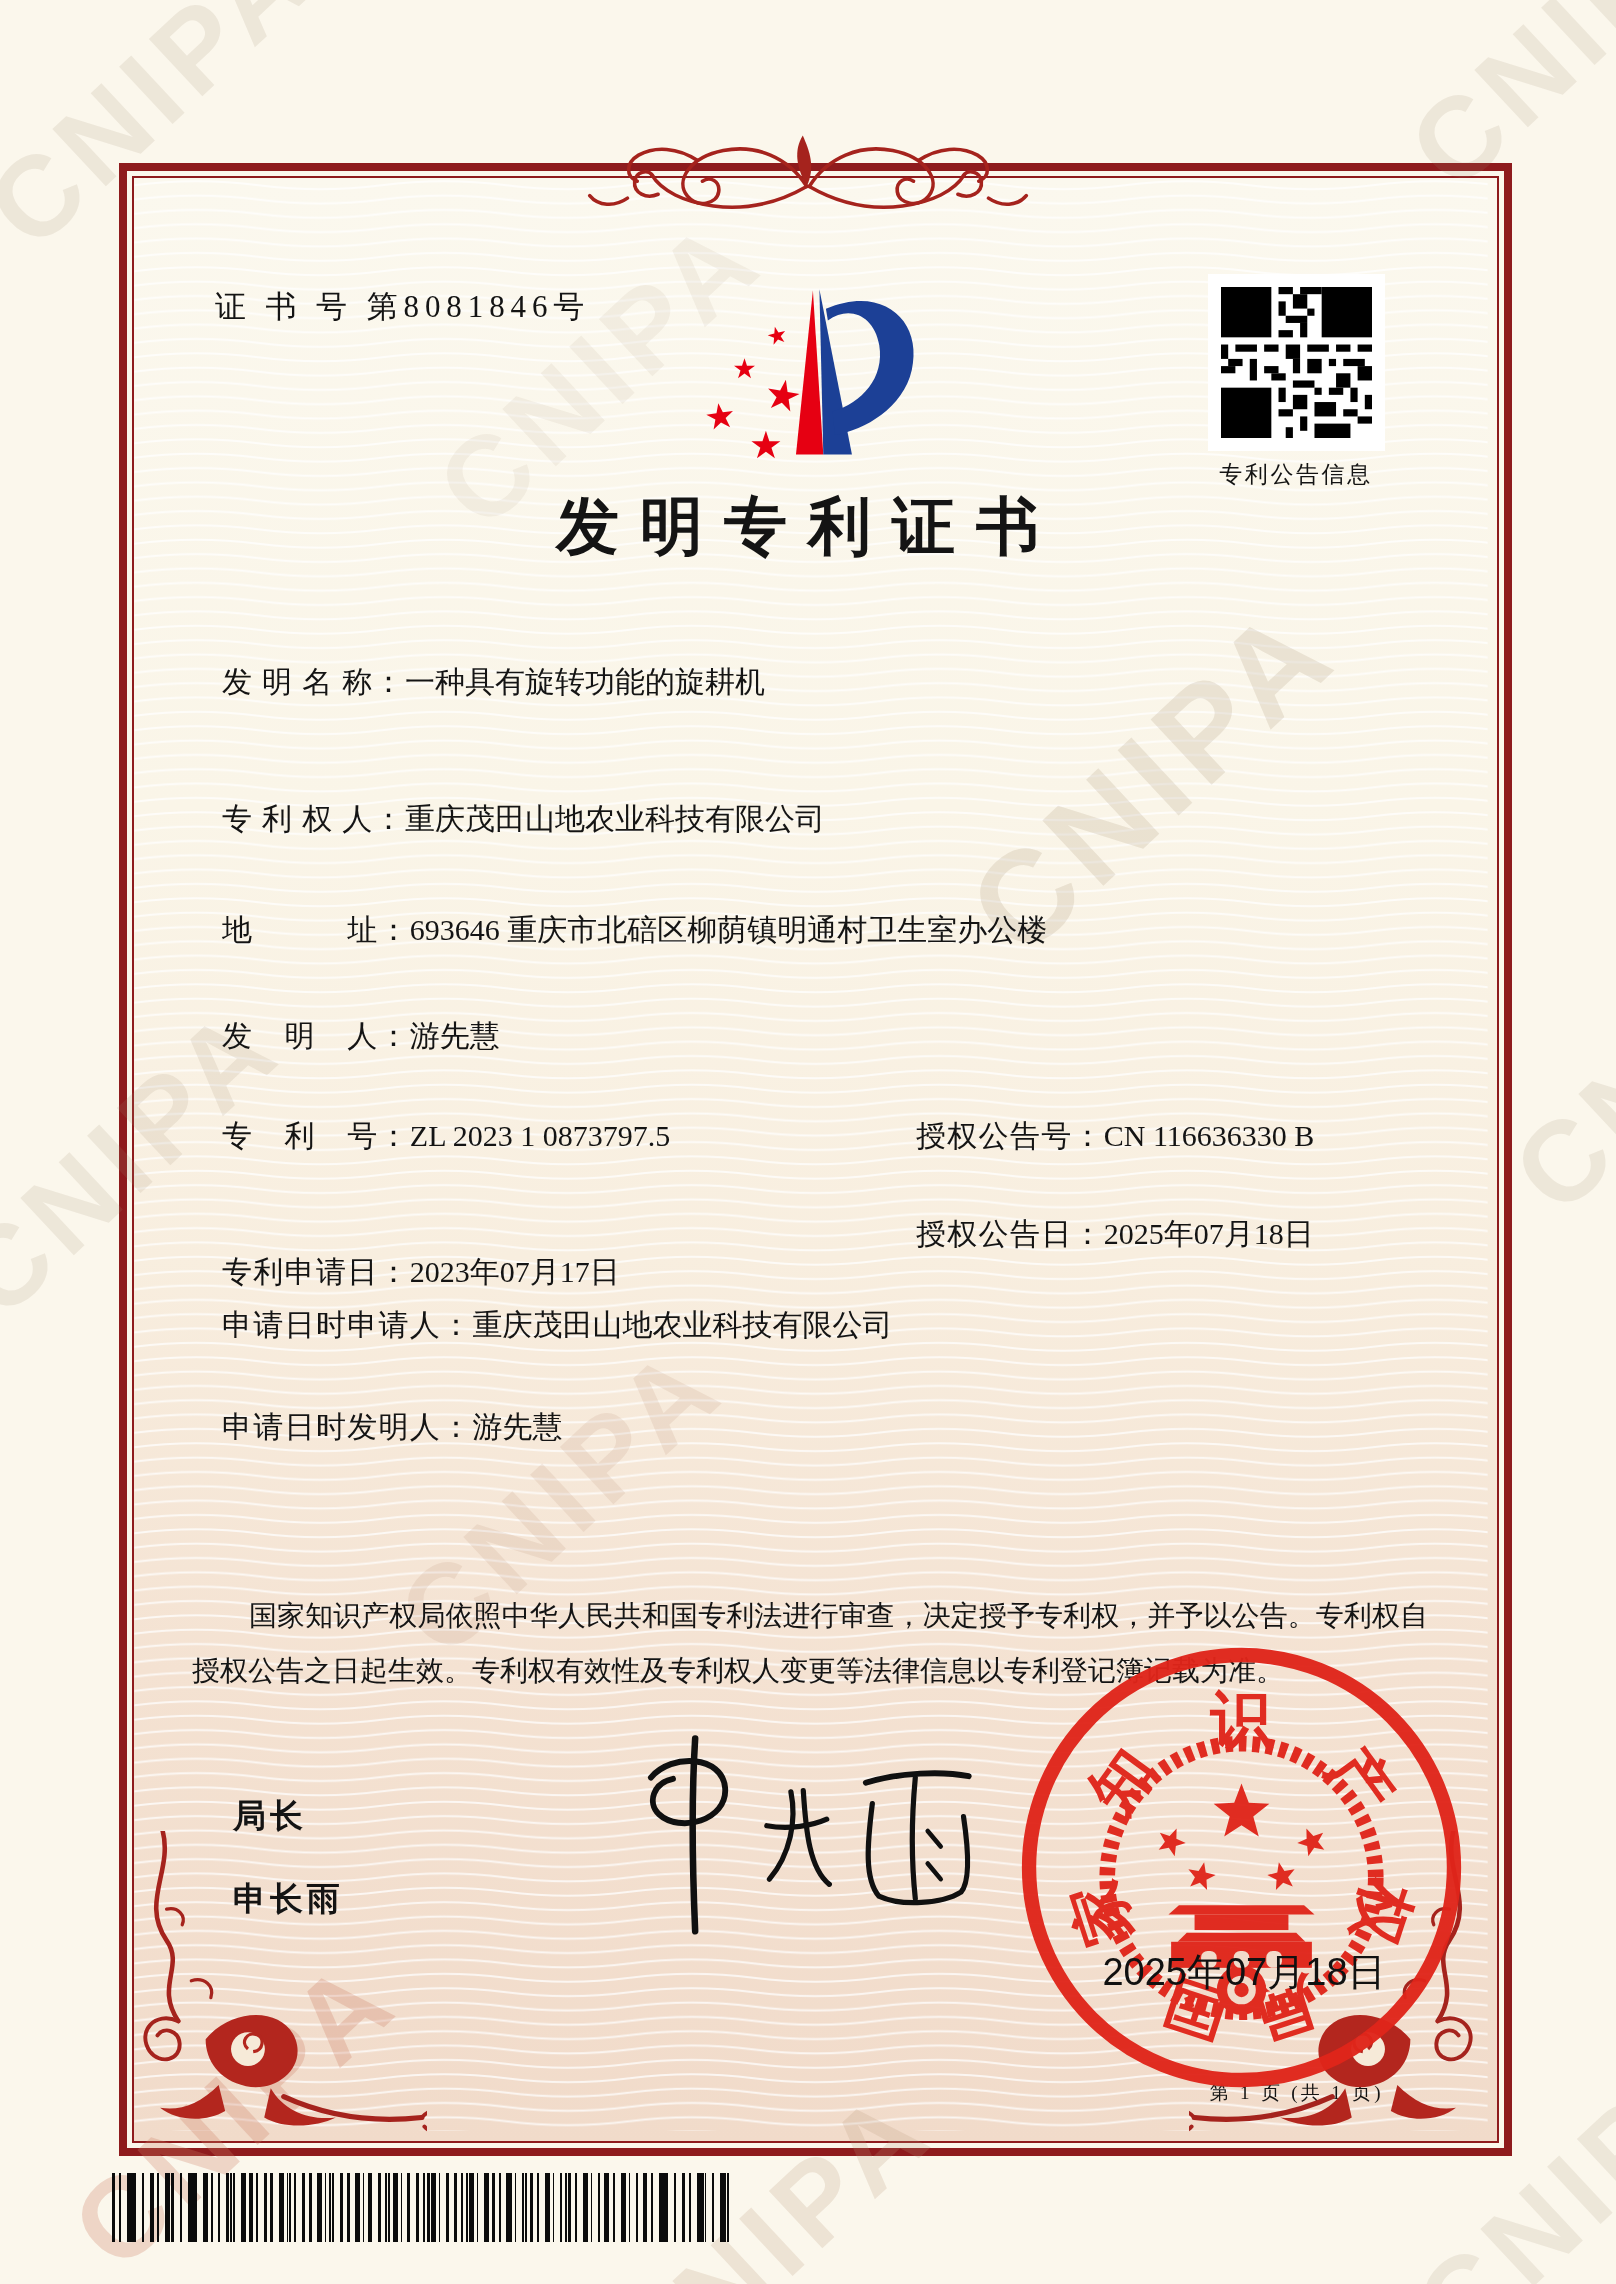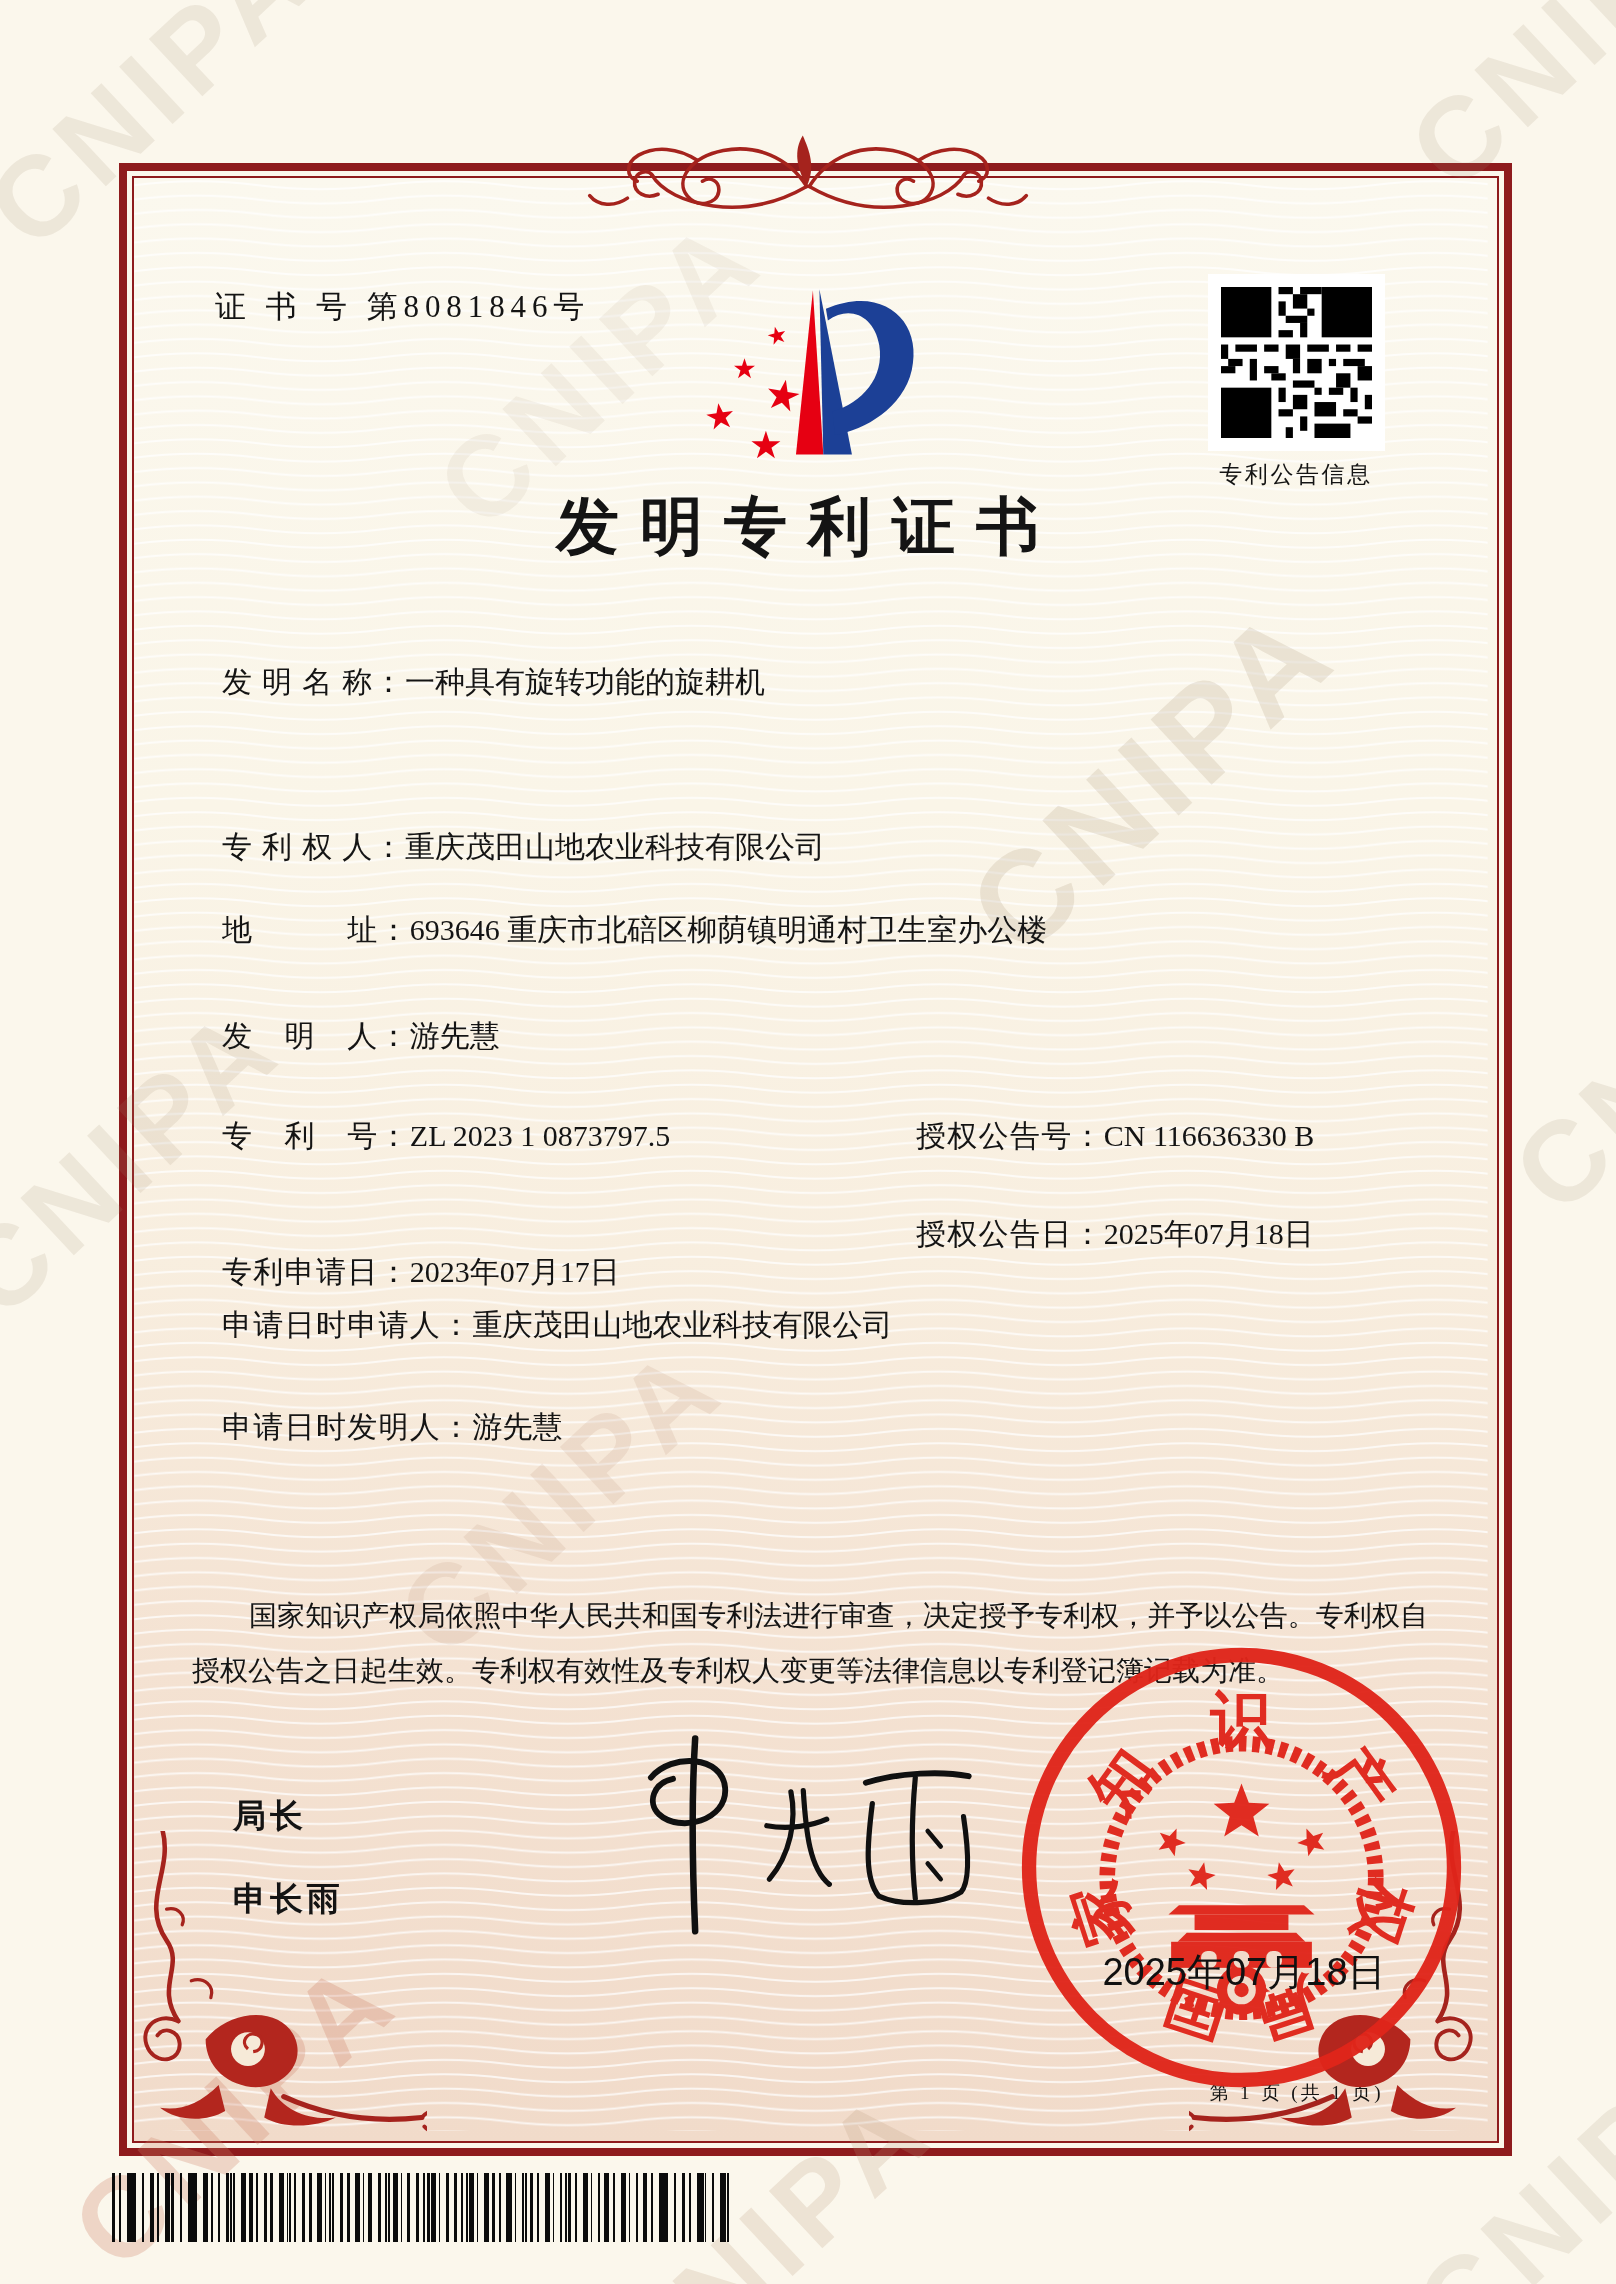--- a/index.html
+++ b/index.html
@@ -207,21 +207,21 @@
       </g>
     </svg>
   </div>
   <div id="qr-caption">专利公告信息</div>
 
   <div id="title">发明专利证书</div>
 
   <div class="row" style="top:662px;">
     <span class="lbl">发 明 名 称：</span><span>一种具有旋转功能的旋耕机</span>
   </div>
-  <div class="row" style="top:799px;margin-top:28px;">
+  <div class="row" style="top:799px;">
     <span class="lbl">专 利 权 人：</span><span>重庆茂田山地农业科技有限公司</span>
   </div>
   <div class="row" style="top:910px;">
     <span class="lbl">地　　　址：</span><span>693646 重庆市北碚区柳荫镇明通村卫生室办公楼</span>
   </div>
   <div class="row" style="top:1016px;">
     <span class="lbl">发　明　人：</span><span>游先慧</span>
   </div>
   <div class="row" style="top:1116px;">
     <span class="lbl">专　利　号：</span><span>ZL 2023 1 0873797.5</span>

